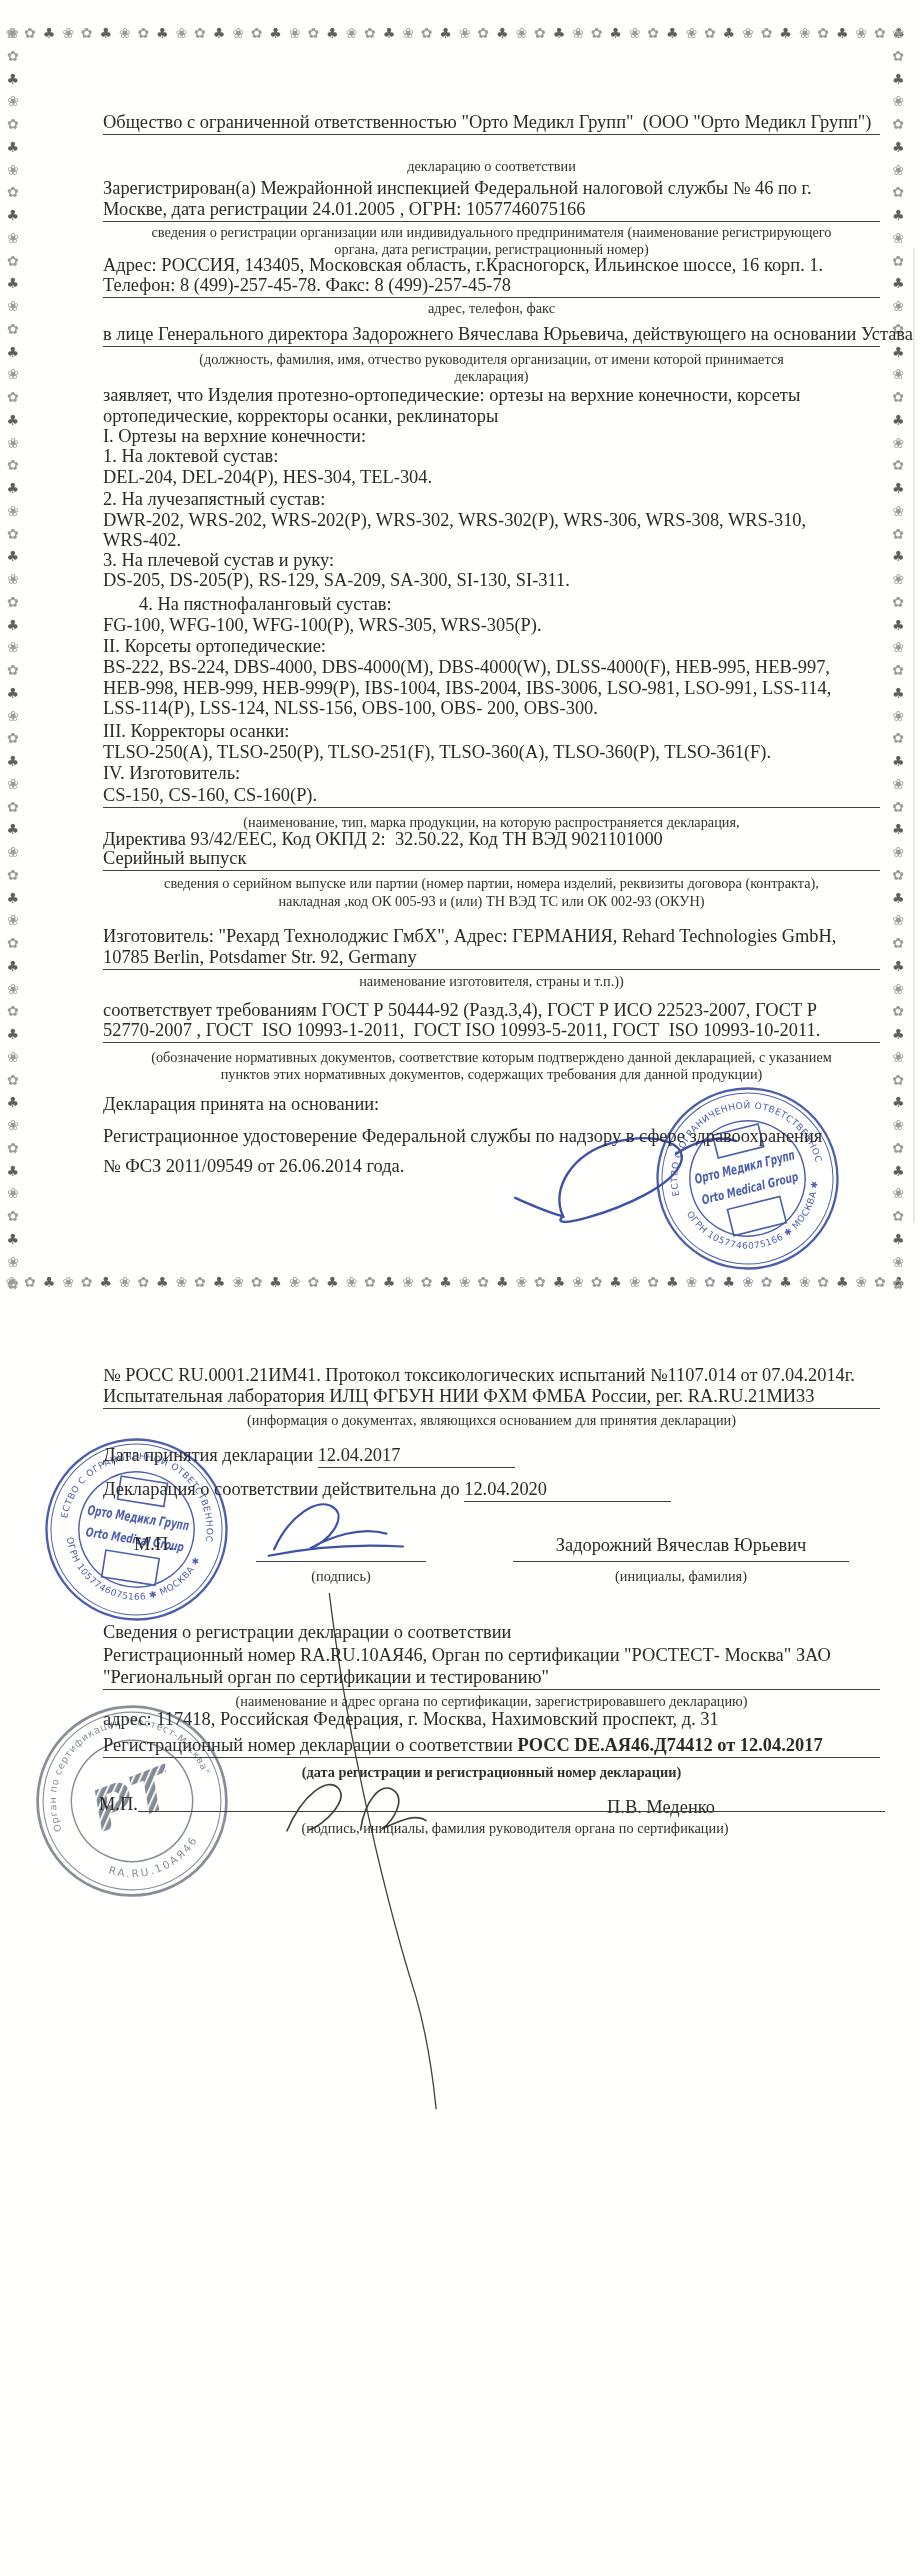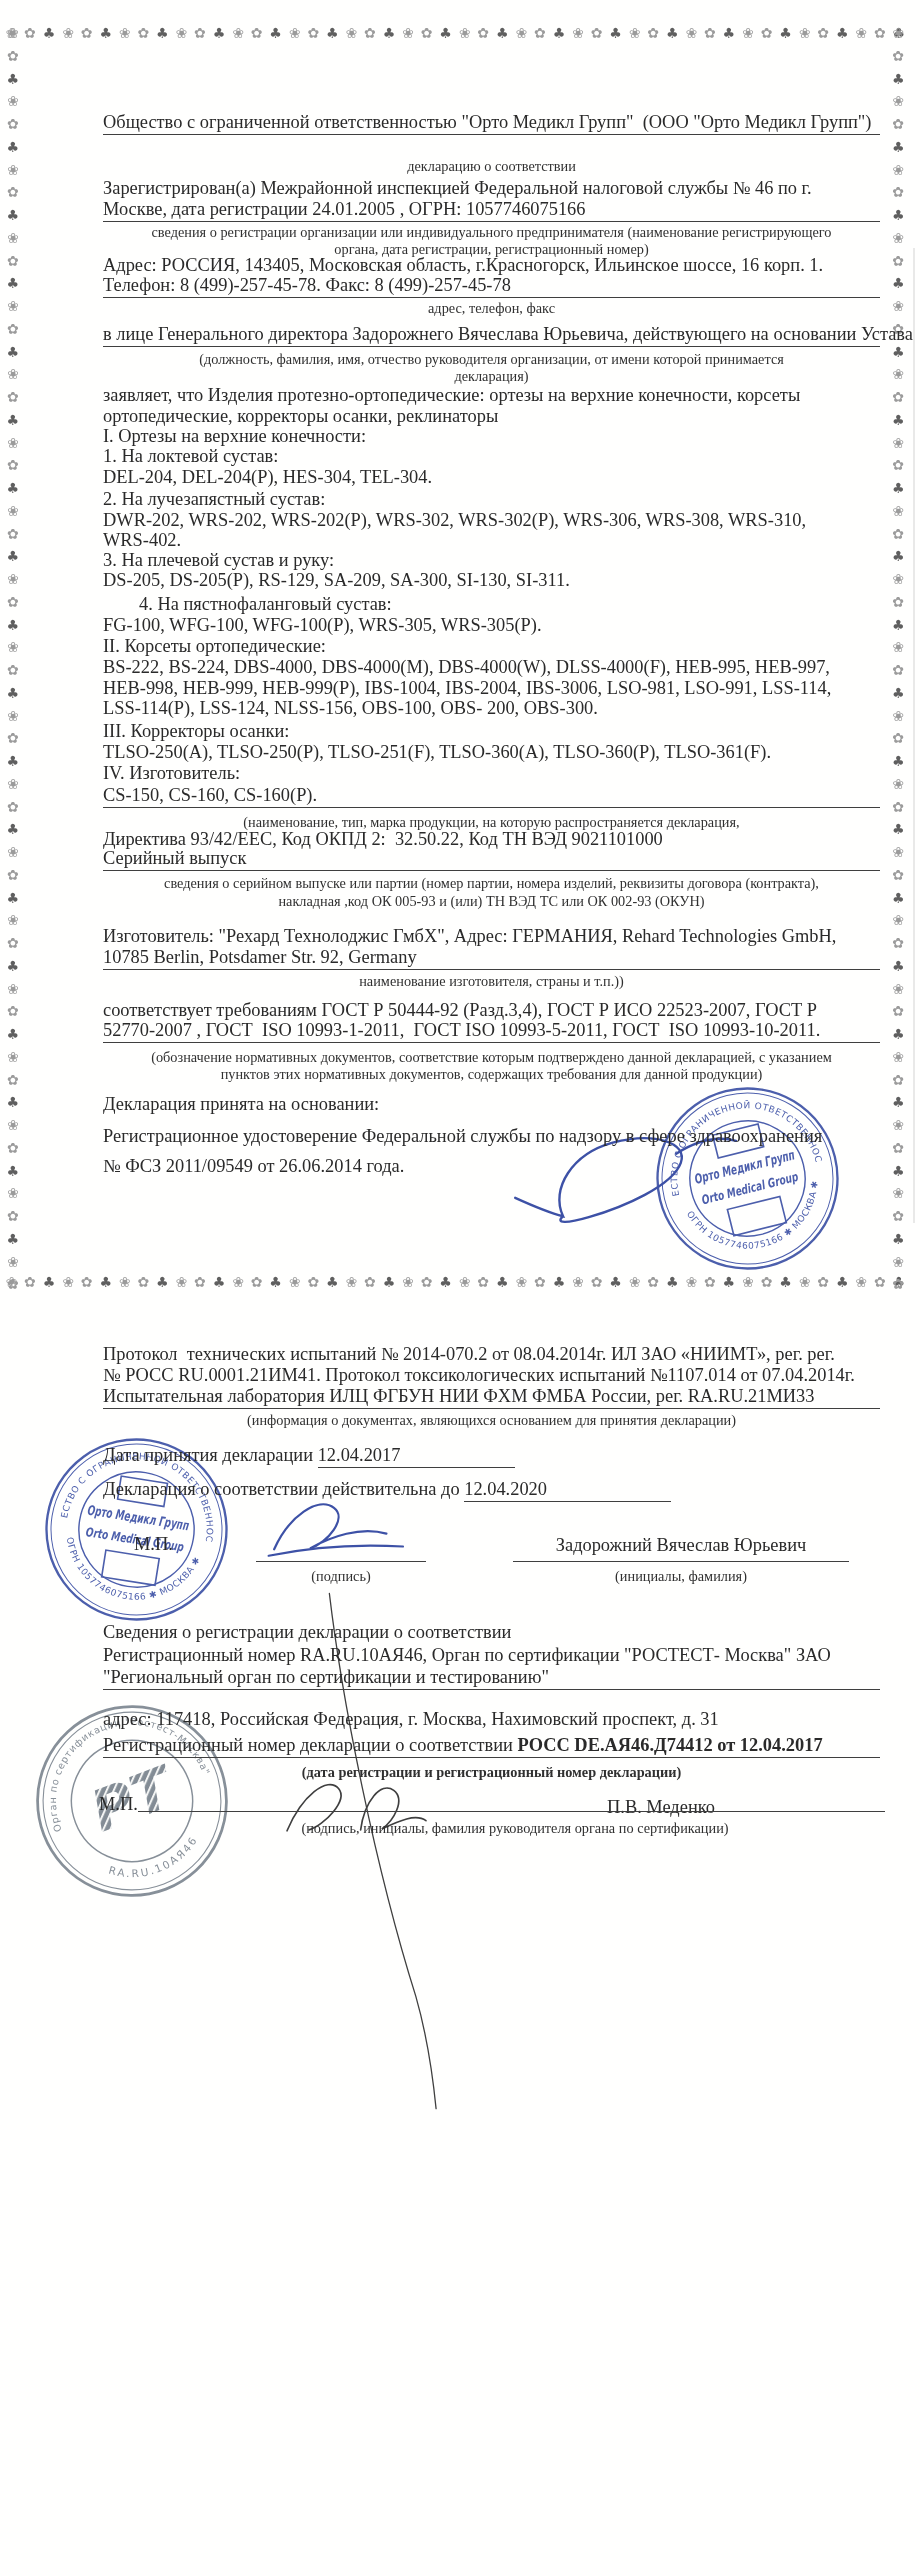--- a/index.html
+++ b/index.html
@@ -366,35 +366,35 @@
     <div class="ln main" style="top: 926px; left: 103px; width: 777px;">Изготовитель: "Рехард Технолоджис ГмбХ", Адрес: ГЕРМАНИЯ, Rehard Technologies GmbH,</div>
     <div class="ln main u" style="top: 947px; left: 103px; width: 777px;">10785 Berlin, Potsdamer Str. 92, Germany</div>
     <div class="ln sub center" style="top: 971px; left: 103px; width: 777px;">наименование изготовителя, страны и т.п.))</div>
     <div class="ln main" style="top: 1000px; left: 103px; width: 777px;">соответствует требованиям ГОСТ Р 50444-92 (Разд.3,4), ГОСТ Р ИСО 22523-2007, ГОСТ Р</div>
     <div class="ln main u" style="top: 1020px; left: 103px; width: 777px;">52770-2007 , ГОСТ  ISO 10993-1-2011,  ГОСТ ISO 10993-5-2011, ГОСТ  ISO 10993-10-2011.</div>
     <div class="ln sub center" style="top: 1047px; left: 103px; width: 777px;">(обозначение нормативных документов, соответствие которым подтверждено данной декларацией, с указанием</div>
     <div class="ln sub center" style="top: 1064px; left: 103px; width: 777px;">пунктов этих нормативных документов, содержащих требования для данной продукции)</div>
     <div class="ln main" style="top: 1094px; left: 103px; width: 777px;">Декларация принята на основании:</div>
     <div class="ln main" style="top: 1126px; left: 103px; width: 777px;">Регистрационное удостоверение Федеральной службы по надзору в сфере здравоохранения</div>
     <div class="ln main" style="top: 1156px; left: 103px; width: 777px;">№ ФСЗ 2011/09549 от 26.06.2014 года.</div>
-    <div class="ln main" style="top: 1344px; left: 103px; width: 777px;">Протокол  технических испытаний № 2014-070.2 от 08.04.2014г. ИЛ ЗАО «НИИМТ», рег. рег.</div>
     <div class="ln main" style="top: 1365px; left: 103px; width: 777px;">№ РОСС RU.0001.21ИМ41. Протокол токсикологических испытаний №1107.014 от 07.04.2014г.</div>
     <div class="ln main u" style="top: 1386px; left: 103px; width: 777px;">Испытательная лаборатория ИЛЦ ФГБУН НИИ ФХМ ФМБА России, рег. RA.RU.21МИ33</div>
     <div class="ln sub center" style="top: 1410px; left: 103px; width: 777px;">(информация о документах, являющихся основанием для принятия декларации)</div>
     <div class="ln main" style="top: 1445px; left: 103px; width: 777px;">Дата принятия декларации <span class="u2" style="padding-right: 115px;">12.04.2017</span></div>
     <div class="ln main" style="top: 1479px; left: 103px; width: 777px;">Декларация о соответствии действительна до <span class="u2" style="padding-right: 124px;">12.04.2020</span></div>
     <div class="ln main" style="top: 1534px; left: 134px; width: 110px;">М.П.</div>
     <div class="ln main center" style="top: 1535px; left: 513px; width: 336px;">Задорожний Вячеслав Юрьевич</div>
     <div class="rule" style="top: 1561px; left: 256px; width: 170px;"></div>
     <div class="rule" style="top: 1561px; left: 513px; width: 336px;"></div>
     <div class="ln sub center" style="top: 1566px; left: 256px; width: 170px;">(подпись)</div>
     <div class="ln sub center" style="top: 1566px; left: 513px; width: 336px;">(инициалы, фамилия)</div>
     <div class="ln main" style="top: 1622px; left: 103px; width: 777px;">Сведения о регистрации декларации о соответствии</div>
     <div class="ln main" style="top: 1645px; left: 103px; width: 777px;">Регистрационный номер RA.RU.10АЯ46, Орган по сертификации "РОСТЕСТ- Москва" ЗАО</div>
     <div class="ln main u" style="top: 1667px; left: 103px; width: 777px;">"Региональный орган по сертификации и тестированию"</div>
+    <div class="ln sub center" style="top: 1691px; left: 103px; width: 777px;">(наименование и адрес органа по сертификации, зарегистрировавшего декларацию)</div>
     <div class="ln main" style="top: 1709px; left: 103px; width: 777px;">адрес: 117418, Российская Федерация, г. Москва, Нахимовский проспект, д. 31</div>
     <div class="ln main u" style="top: 1735px; left: 103px; width: 777px;">Регистрационный номер декларации о соответствии <span class="bold">РОСС DE.АЯ46.Д74412 от 12.04.2017</span></div>
     <div class="ln sub center" style="top: 1762px; left: 103px; width: 777px; font-weight: bold;">(дата регистрации и регистрационный номер декларации)</div>
     <div class="ln main" style="top: 1794px; left: 99px; width: 92px;">М.П.</div>
     <div class="ln main" style="top: 1797px; left: 607px; width: 202px;">П.В. Меденко</div>
     <div class="rule" style="top: 1811px; left: 138px; width: 747px;"></div>
     <div class="ln sub center" style="top: 1818px; left: 230px; width: 570px;">(подпись, инициалы, фамилия руководителя органа по сертификации)</div>
   </div>
 
 

